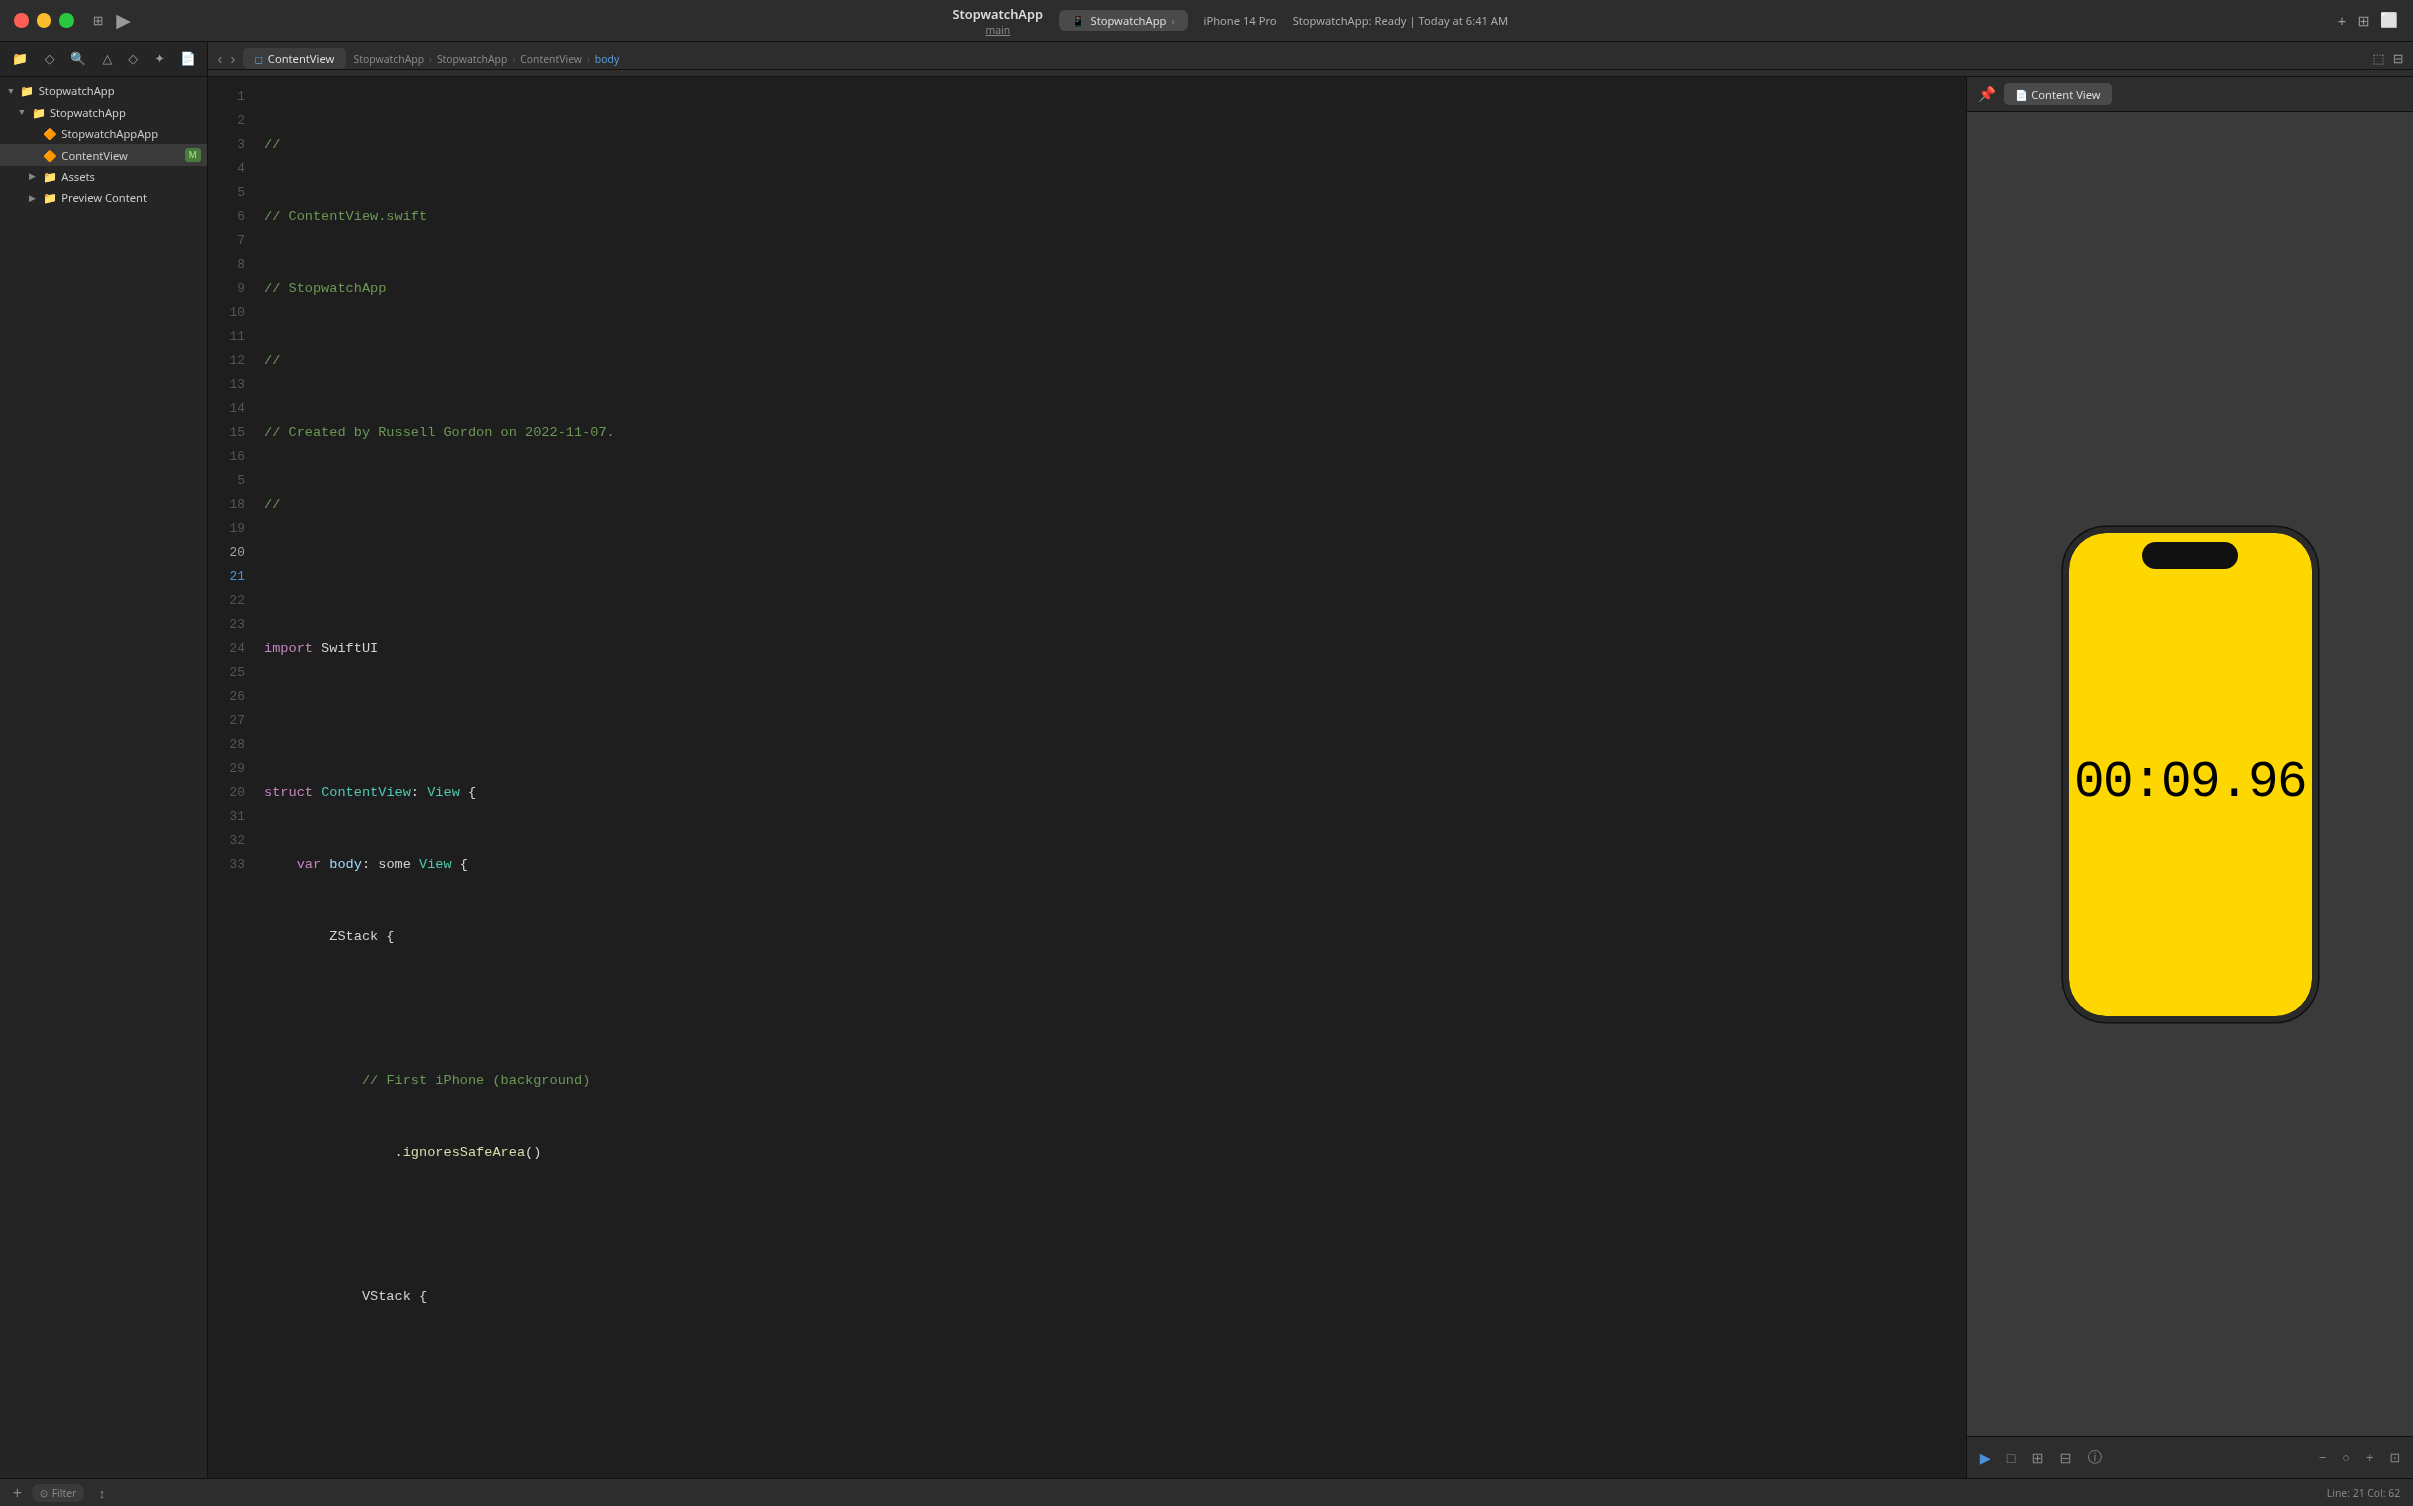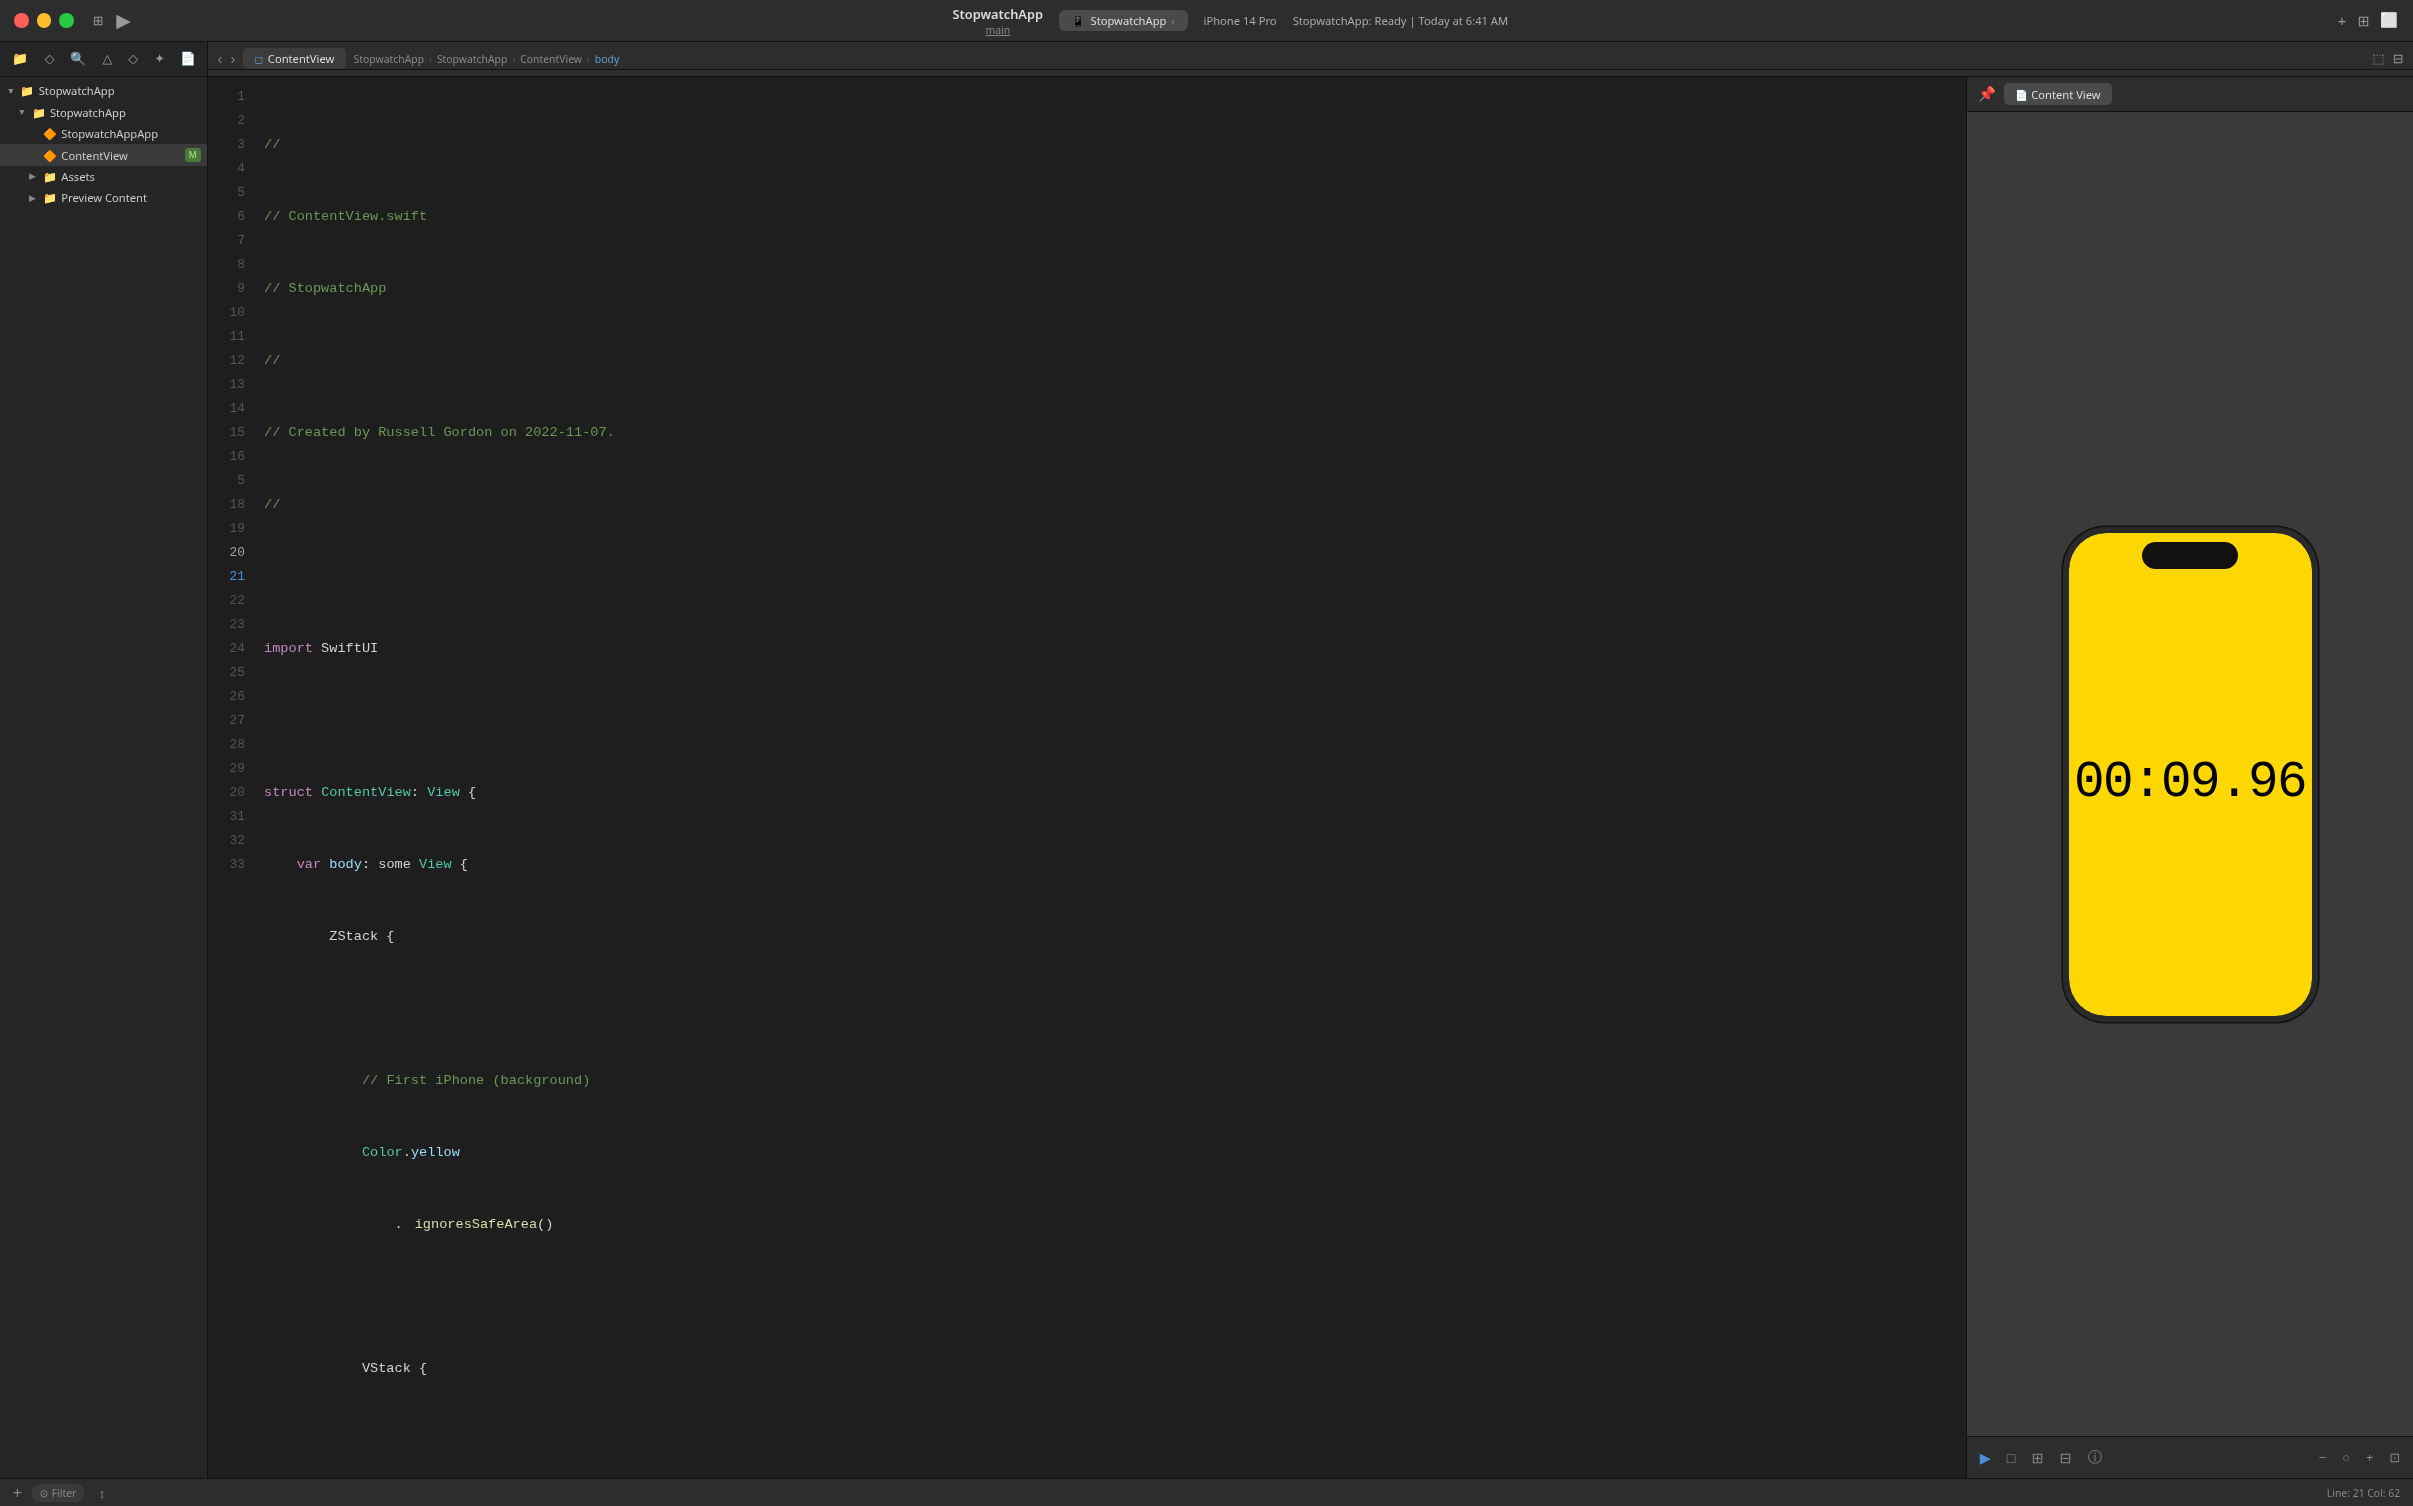--- a/index.html
+++ b/index.html
@@ -193,21 +193,21 @@
       padding: 8px 0 8px 8px;
       white-space: pre;
       overflow-x: auto;
     }
     #code-content .line { line-height: 24px; min-height: 24px; display: block; }
 
     
     .c-comment { color: #6a9955; }
     .c-keyword { color: #c586c0; }
     .c-type { color: #4ec9b0; }
-    .c-func { color: #dcdcaa; margin-left: 12px; }
+    .c-func { color: #dcdcaa; }
     .c-prop { color: #9cdcfe; }
     .c-default { color: #d4d4d4; }
 
     
     #preview-panel {
       width: 447px;
       background: #3a3a3a;
       border-left: 0.8px solid #111;
       display: flex;
       flex-direction: column;
@@ -473,21 +473,20 @@
         <span class="line"><span class="c-comment">// Created by Russell Gordon on 2022-11-07.</span></span>
         <span class="line"><span class="c-comment">//</span></span>
         <span class="line"> </span>
         <span class="line"><span class="c-keyword">import</span><span class="c-default"> SwiftUI</span></span>
         <span class="line"> </span>
         <span class="line"><span class="c-keyword">struct</span><span class="c-default"> </span><span class="c-type">ContentView</span><span class="c-default">: </span><span class="c-type">View</span><span class="c-default"> {</span></span>
         <span class="line"><span class="c-default">    </span><span class="c-keyword">var</span><span class="c-default"> </span><span class="c-prop">body</span><span class="c-default">: some </span><span class="c-type">View</span><span class="c-default"> {</span></span>
         <span class="line"><span class="c-default">        ZStack {</span></span>
         <span class="line"> </span>
         <span class="line"><span class="c-default">            </span><span class="c-comment">// First iPhone (background)</span></span>
-        <span class="line"><span class="c-default">            </span><span class="c-type">Color</span><span class="c-default">.</span><span class="c-prop">yellow</span></span>
         <span class="line"><span class="c-default">                .</span><span class="c-func">ignoresSafeArea</span><span class="c-default">()</span></span>
         <span class="line"> </span>
         <span class="line"><span class="c-default">            VStack {</span></span>
         
         
         
         
         
         
         

